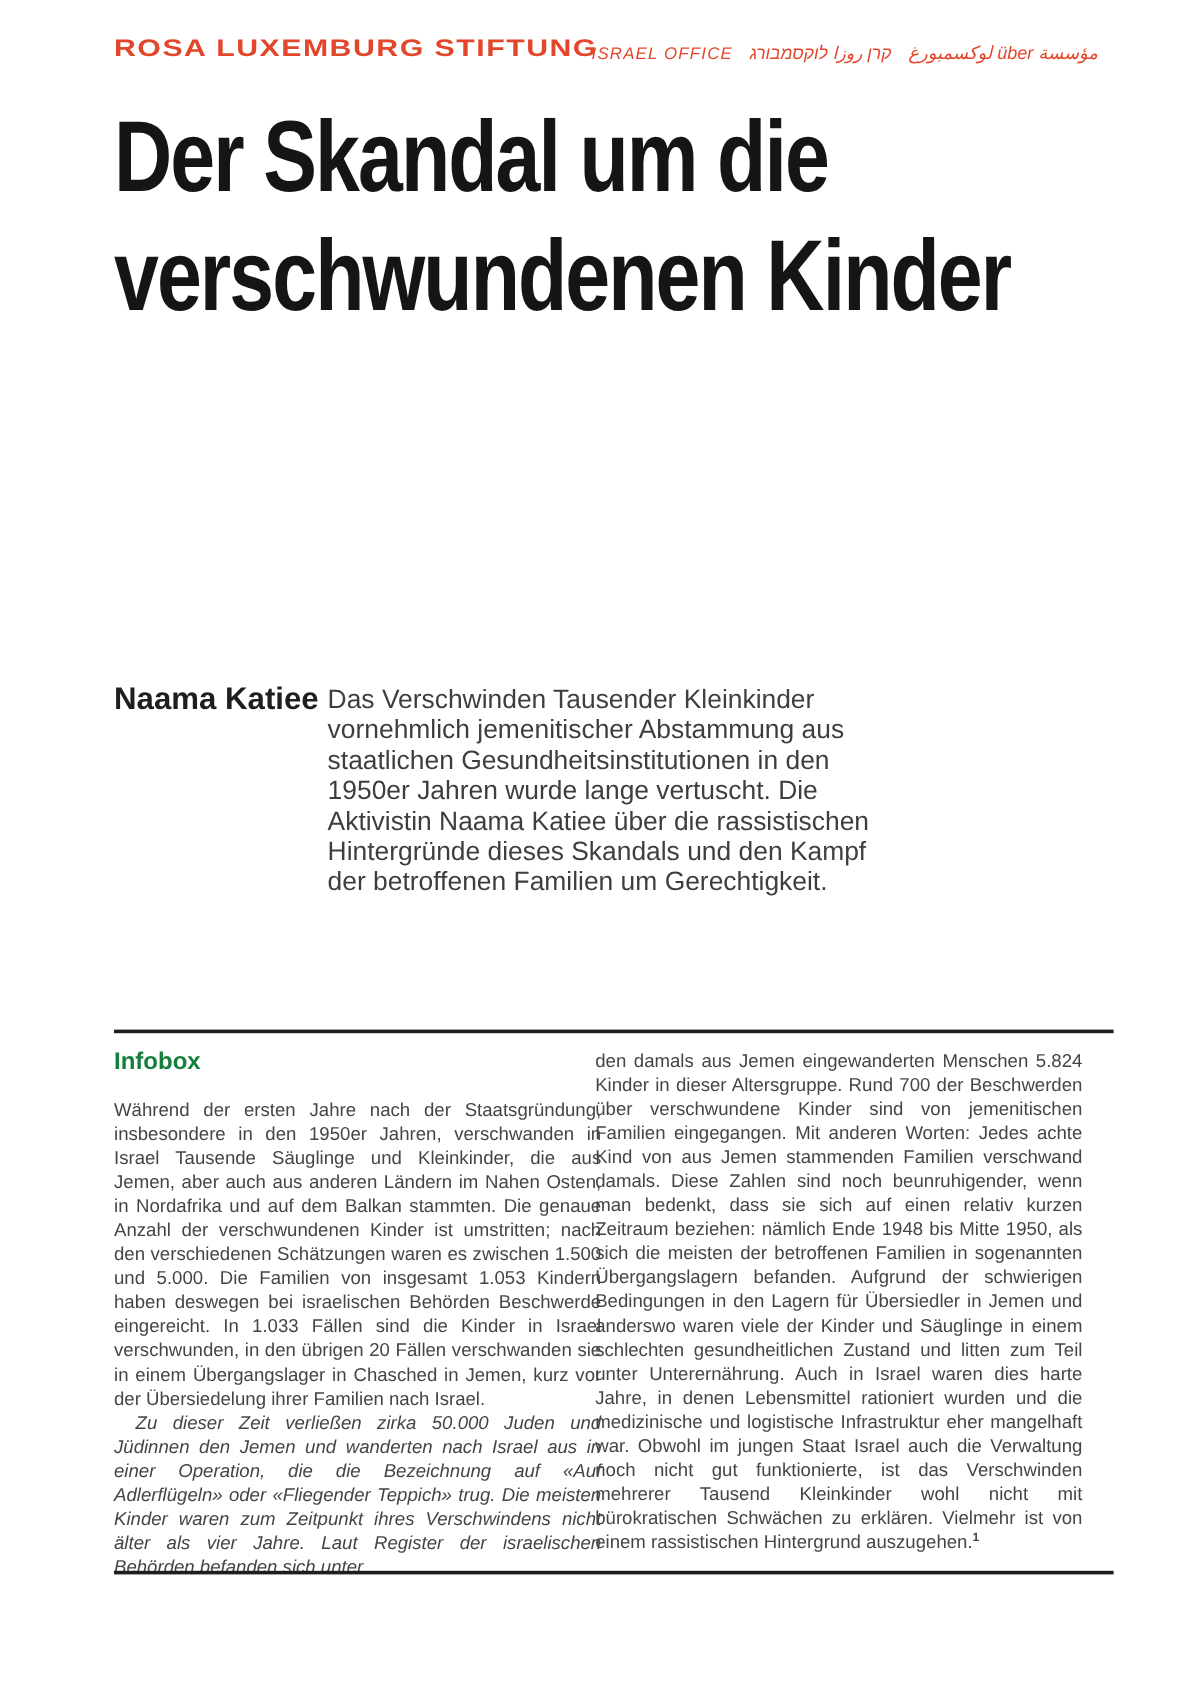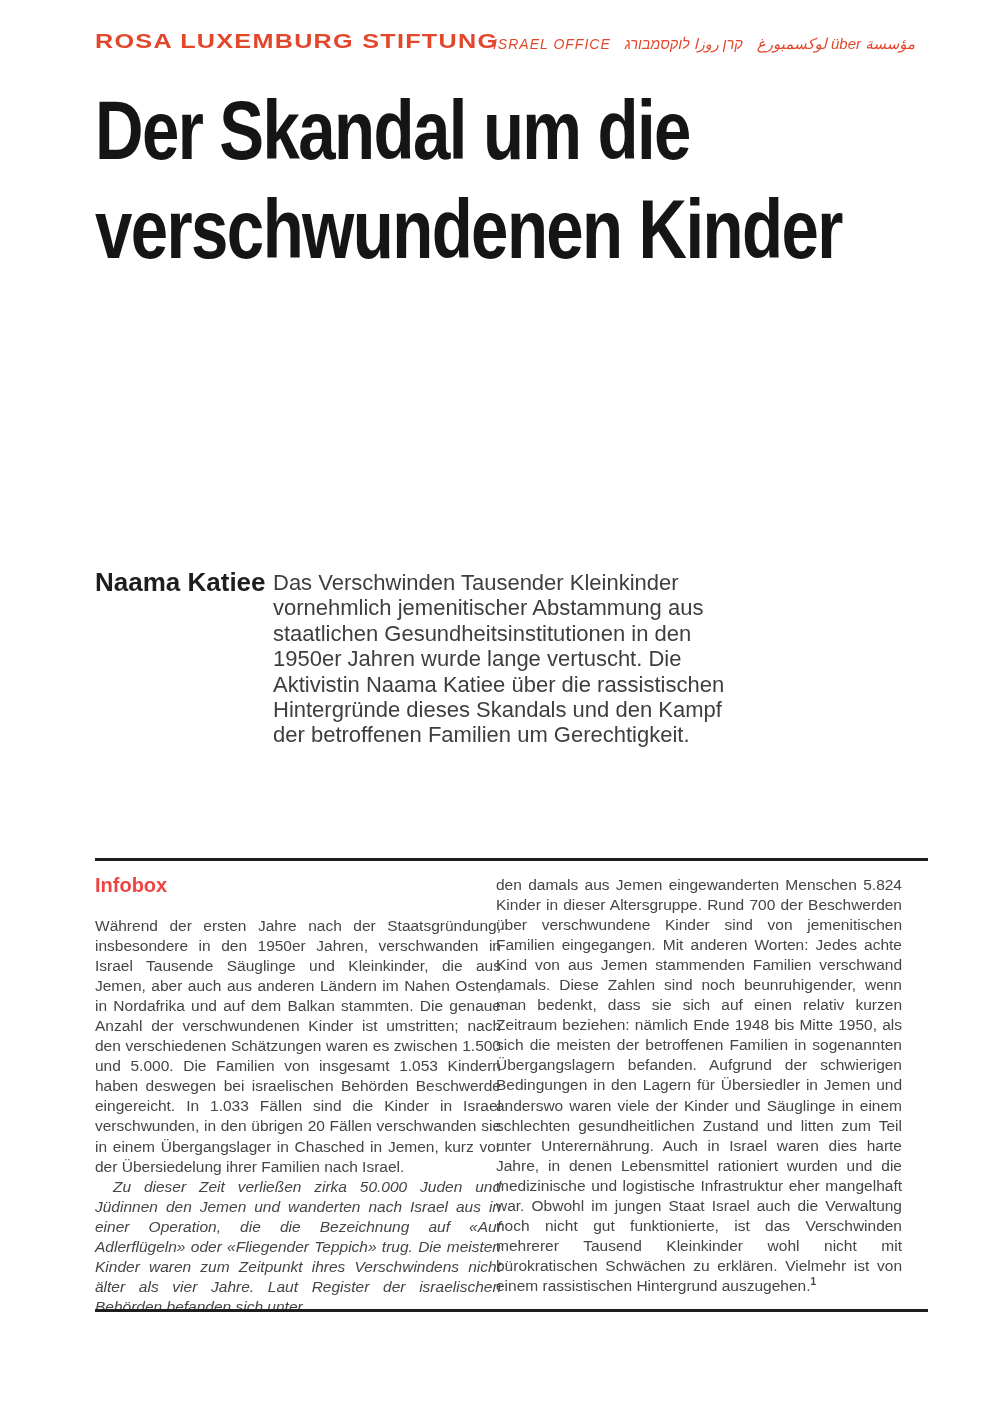--- a/index.html
+++ b/index.html
@@ -43,21 +43,21 @@
     position:absolute;left:273px;top:570px;width:482px;
     font-size:22px;line-height:25.4px;color:#3e3e3e;text-align:left;
   }
   
   .rule{position:absolute;left:95px;width:833px;height:3px;background:#1e1e1e;}
   .rule.top{top:858px;}
   .rule.bottom{top:1309px;}
   
   .infobox-heading{
     position:absolute;left:95px;top:874px;
-    font-size:20px;font-weight:700;color:#ef4444;
+    font-size:20px;font-weight:700;color:#15803d;
   }
   .col{
     position:absolute;width:406px;
     font-size:15.5px;line-height:20.05px;color:#454545;
     text-align:justify;
     hyphens:auto;-webkit-hyphens:auto;
   }
   .col p{margin:0;padding:0;}
   .col p.indent{text-indent:18px;font-style:italic;}
   .col-left{left:95px;top:916px;}

